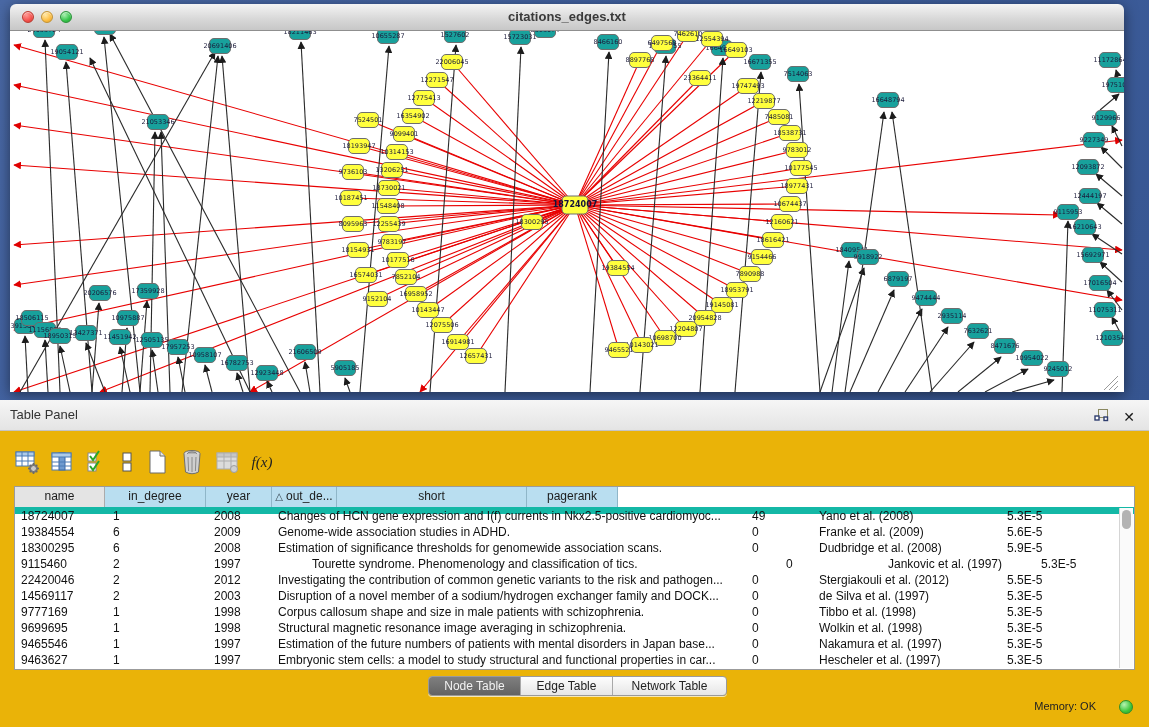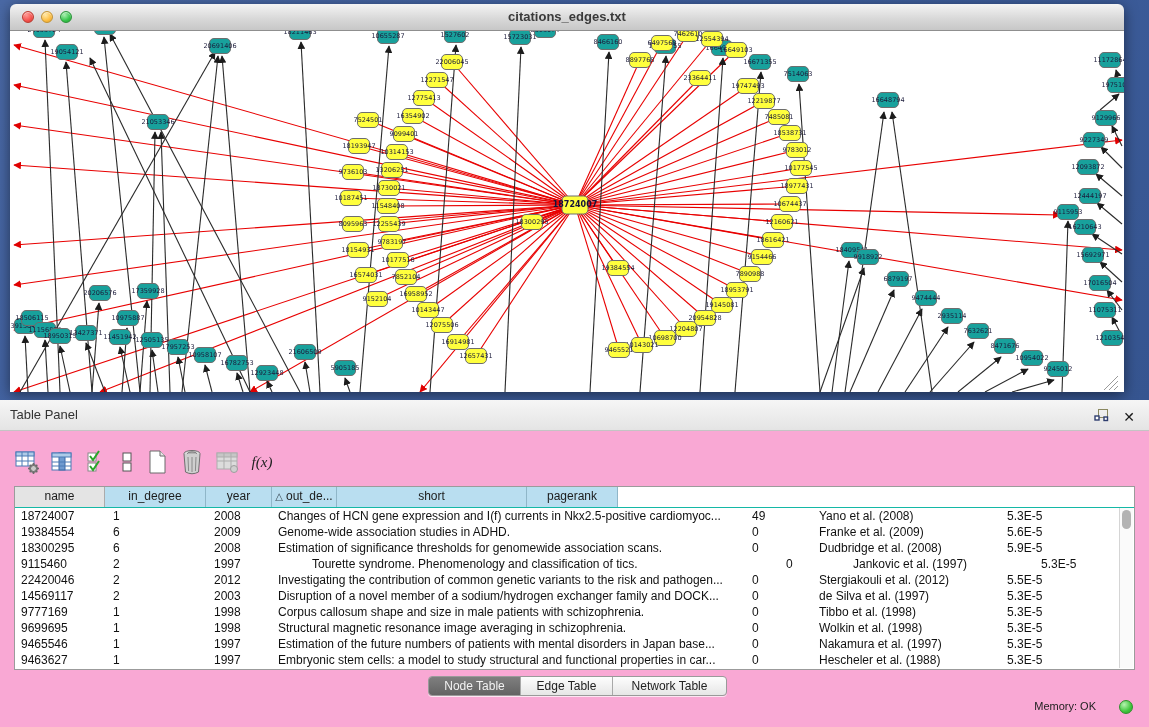--- a/index.html
+++ b/index.html
@@ -35,39 +35,39 @@
   .light.yellow{background:radial-gradient(circle at 35% 30%,#ffe9a8,#fdbc40 60%,#d79c2c);border:1px solid #c29334;box-sizing:border-box;}
   .light.green{background:radial-gradient(circle at 35% 30%,#a8f0b0,#35c44a 60%,#279a37);border:1px solid #2a9339;box-sizing:border-box;}
   .canvas{
     position:absolute;left:0;top:27px;right:0;bottom:0;background:#ffffff;overflow:hidden;
   }
   .canvas svg{display:block;}
   .net-node{stroke-width:1;}
   .net-label{font-family:"DejaVu Sans",sans-serif;font-size:6.5px;fill:#1b1b3a;text-anchor:middle;}
   .hub-label{font-family:"DejaVu Sans",sans-serif;font-size:8px;font-weight:bold;fill:#14143a;text-anchor:middle;}
   
-  .table-panel{position:absolute;left:0;top:400px;width:1149px;height:327px;background:#f9a8d4;text-decoration:underline;}
+  .table-panel{position:absolute;left:0;top:400px;width:1149px;height:327px;background:#eab308;text-decoration:underline;}
   .panel-titlebar{
     position:absolute;left:0;top:0;right:0;height:30px;
     background:linear-gradient(#f6f6f6,#e4e4e4);
     border-bottom:1px solid #c4c4c4;
   }
   .panel-title{position:absolute;left:10px;top:0;height:30px;line-height:30px;font-size:13px;color:#333;}
   .panel-controls{position:absolute;right:14px;top:8px;display:flex;gap:14px;align-items:center;}
   .close-x{font-size:14px;font-weight:bold;color:#1a1a1a;line-height:14px;cursor:default;}
   
   .toolbar{position:absolute;left:14px;top:45px;height:34px;display:flex;align-items:center;gap:9px;}
   .tool{width:26px;height:28px;display:flex;align-items:center;justify-content:center;}
   .fx{font-family:"Liberation Serif","DejaVu Serif",serif;font-style:italic;font-size:15px;color:#222;}
   
   .table-box{
     position:absolute;left:14px;top:86px;width:1119px;height:182px;
     background:#fff;border:1px solid #9b9b9b;
   }
-  .thead{position:absolute;left:0;top:0;right:0;height:20px;display:flex;border-bottom:1px solid #14b8a6;background:#fff;}
+  .thead{position:absolute;left:0;top:0;right:0;height:20px;display:flex;border-bottom:7px solid #14b8a6;background:#fff;}
   .hcell{
     box-sizing:border-box;height:20px;line-height:19px;text-align:center;
     font-size:12px;color:#1c1c1c;background:#b9def0;
     border-right:1px solid #8fb6c8;overflow:hidden;white-space:nowrap;
   }
   .hcell.first{background:#e4e4e4;border-right:1px solid #ababab;}
   .sort-tri{font-size:10px;color:#3a4a55;margin-right:3px;}
   .tbody{position:absolute;left:0;top:21px;right:0;bottom:0;overflow:hidden;}
   .trow{display:flex;height:16px;}
   .tcell{
@@ -598,21 +598,21 @@
           <div class="tcell" style="width: 65px; padding-left: 4px; box-sizing: border-box;">0</div>
           <div class="tcell" style="width: 190px; padding-left: 6px; box-sizing: border-box;">Dudbridge et al. (2008)</div>
           <div class="tcell" style="width: 91px; padding-left: 4px; box-sizing: border-box;">5.9E-5</div>
         </div>
         <div class="trow">
           <div class="tcell" style="width: 90px; padding-left: 6px; box-sizing: border-box;">9115460</div>
           <div class="tcell" style="width: 101px; padding-left: 8px; box-sizing: border-box;">2</div>
           <div class="tcell" style="width: 66px; padding-left: 8px; box-sizing: border-box;">1997</div>
           <div class="tcell" style="width: 476px; padding-left: 6px; box-sizing: border-box; margin-left: 34px;">Tourette syndrome. Phenomenology and classification of tics.</div>
           <div class="tcell" style="width: 65px; padding-left: 4px; box-sizing: border-box;">0</div>
-          <div class="tcell" style="width: 190px; padding-left: 6px; box-sizing: border-box;">Jankovic et al. (1997)</div>
+          <div class="tcell" style="width: 190px; padding-left: 6px; box-sizing: border-box; text-align: center;">Jankovic et al. (1997)</div>
           <div class="tcell" style="width: 91px; padding-left: 4px; box-sizing: border-box;">5.3E-5</div>
         </div>
         <div class="trow">
           <div class="tcell" style="width: 90px; padding-left: 6px; box-sizing: border-box;">22420046</div>
           <div class="tcell" style="width: 101px; padding-left: 8px; box-sizing: border-box;">2</div>
           <div class="tcell" style="width: 66px; padding-left: 8px; box-sizing: border-box;">2012</div>
           <div class="tcell" style="width: 476px; padding-left: 6px; box-sizing: border-box;">Investigating the contribution of common genetic variants to the risk and pathogen...</div>
           <div class="tcell" style="width: 65px; padding-left: 4px; box-sizing: border-box;">0</div>
           <div class="tcell" style="width: 190px; padding-left: 6px; box-sizing: border-box;">Stergiakouli et al. (2012)</div>
           <div class="tcell" style="width: 91px; padding-left: 4px; box-sizing: border-box;">5.5E-5</div>
@@ -652,21 +652,21 @@
           <div class="tcell" style="width: 65px; padding-left: 4px; box-sizing: border-box;">0</div>
           <div class="tcell" style="width: 190px; padding-left: 6px; box-sizing: border-box;">Nakamura et al. (1997)</div>
           <div class="tcell" style="width: 91px; padding-left: 4px; box-sizing: border-box;">5.3E-5</div>
         </div>
         <div class="trow">
           <div class="tcell" style="width: 90px; padding-left: 6px; box-sizing: border-box;">9463627</div>
           <div class="tcell" style="width: 101px; padding-left: 8px; box-sizing: border-box;">1</div>
           <div class="tcell" style="width: 66px; padding-left: 8px; box-sizing: border-box;">1997</div>
           <div class="tcell" style="width: 476px; padding-left: 6px; box-sizing: border-box;">Embryonic stem cells: a model to study structural and functional properties in car...</div>
           <div class="tcell" style="width: 65px; padding-left: 4px; box-sizing: border-box;">0</div>
-          <div class="tcell" style="width: 190px; padding-left: 6px; box-sizing: border-box;">Hescheler et al. (1988)</div>
+          <div class="tcell" style="width: 190px; padding-left: 6px; box-sizing: border-box;">Hescheler et al. (1997)</div>
           <div class="tcell" style="width: 91px; padding-left: 4px; box-sizing: border-box;">5.3E-5</div>
         </div>
       </div>
     <div class="vscroll">
         <div class="vthumb"></div>
       </div>
   </div>
 
   <div class="tabs" id="tabs">
       <div class="seg active" style="width: 91px;">Node Table</div>

